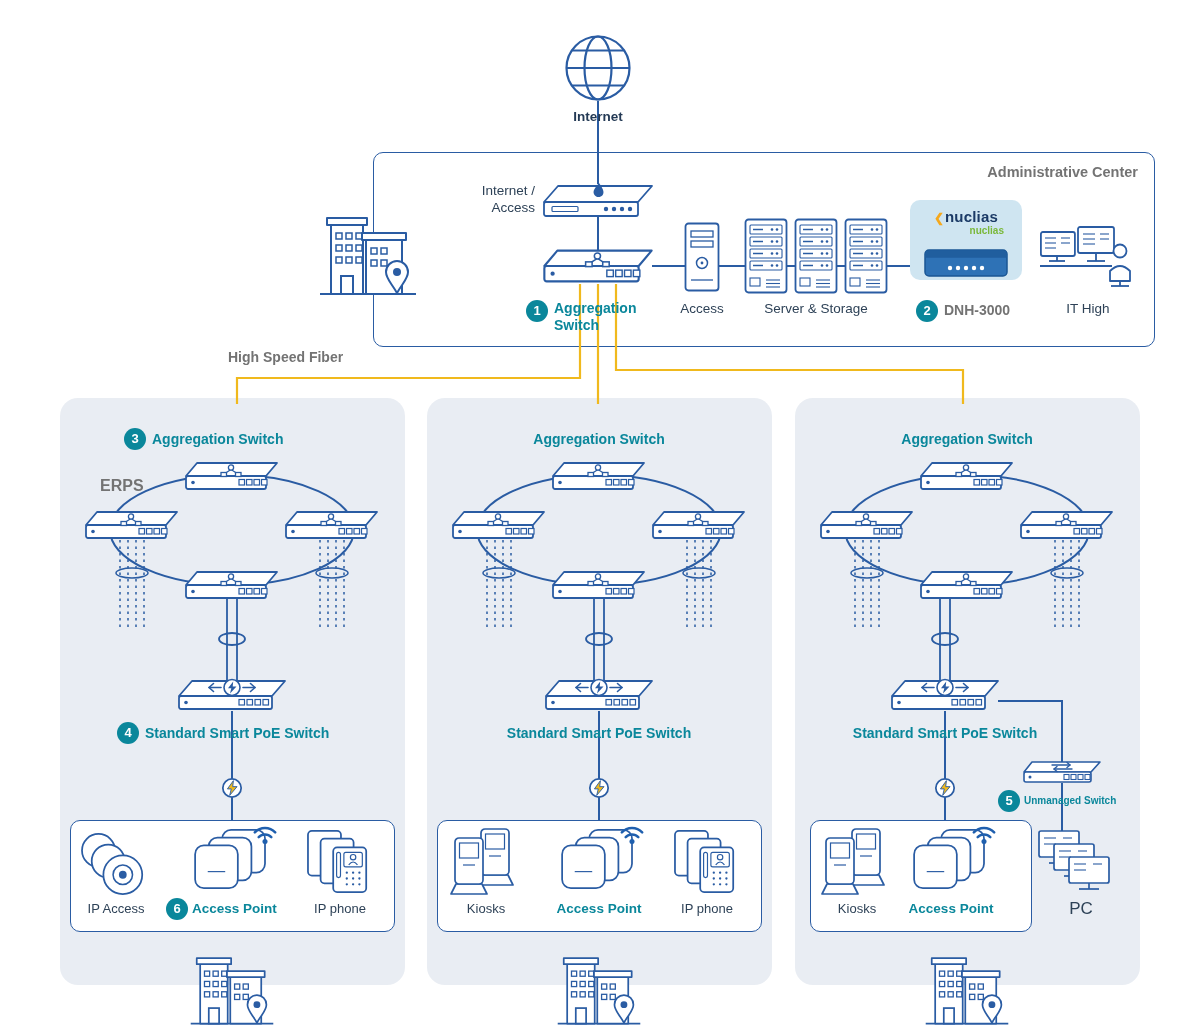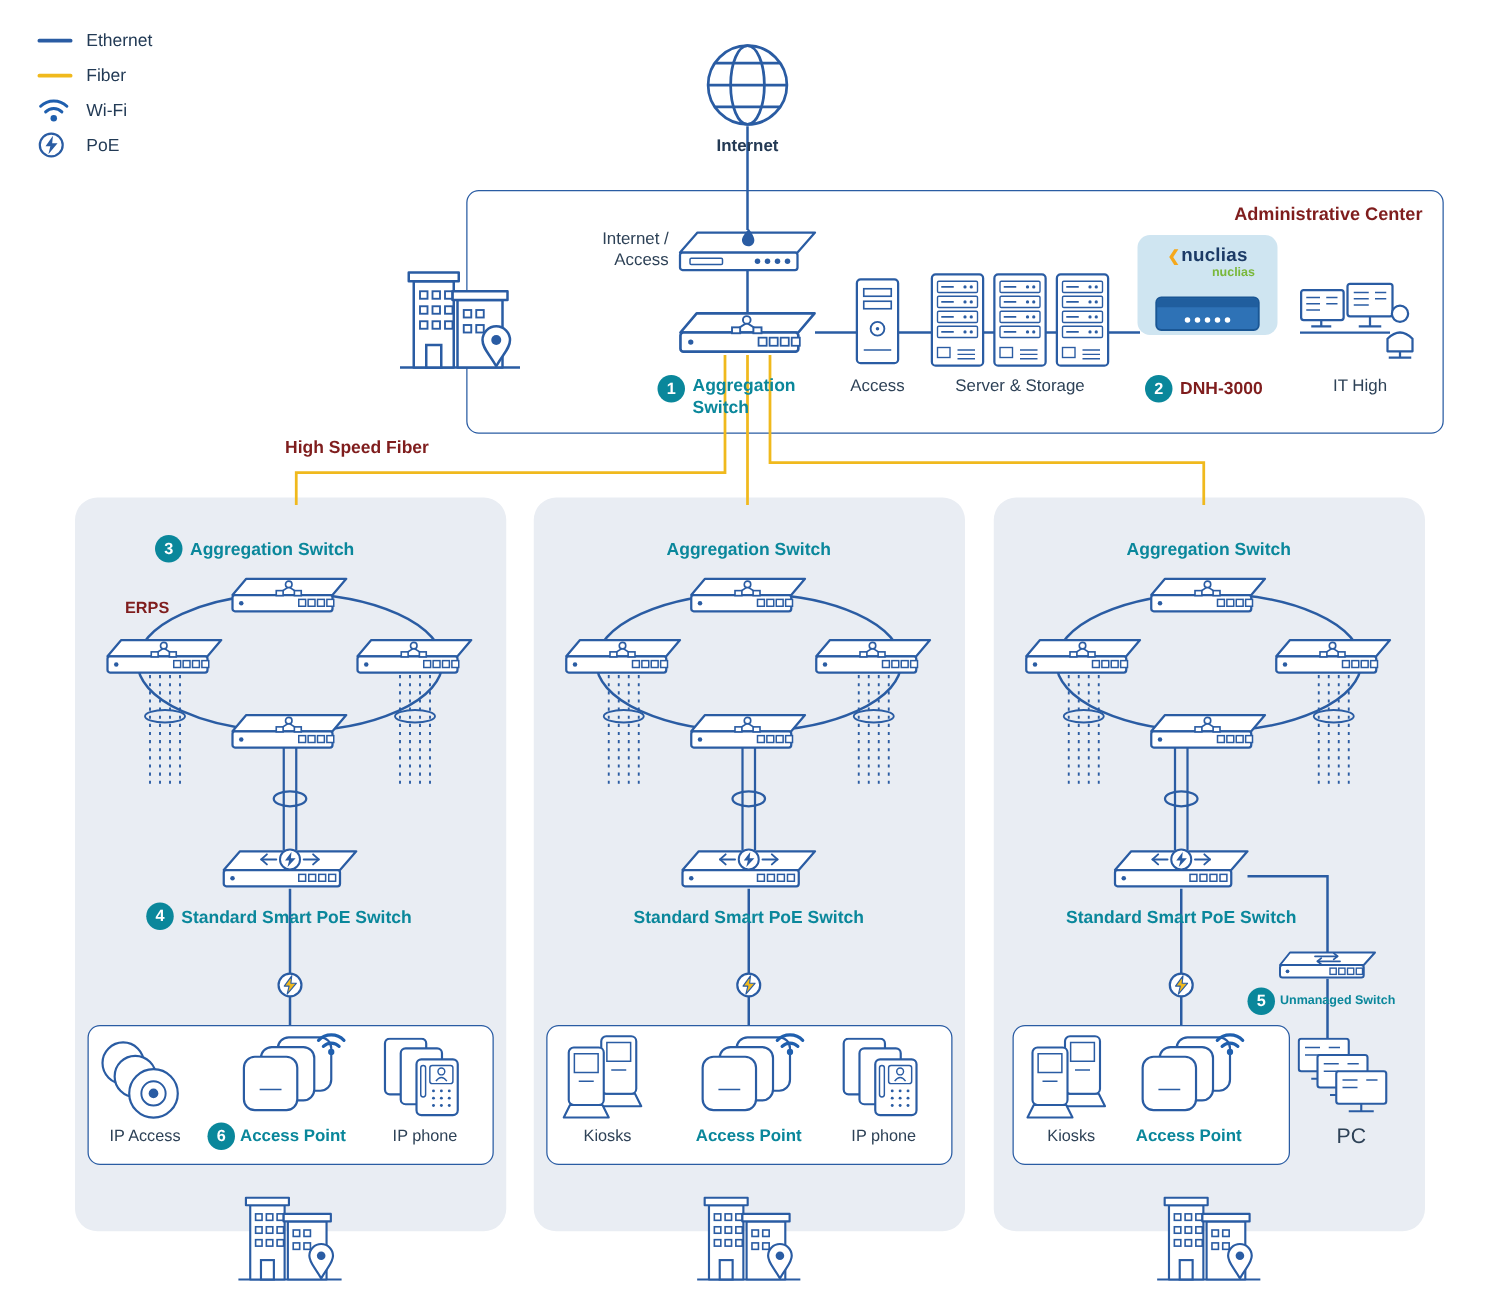--- a/index.html
+++ b/index.html
@@ -9,32 +9,32 @@
   .wires{position:absolute;left:0;top:0;z-index:1;pointer-events:none}
   .zone{position:absolute;top:398px;width:345px;height:587px;background:#e9edf3;border-radius:18px;z-index:0}
   .adminbox{position:absolute;left:373px;top:152px;width:782px;height:195px;border:1.6px solid #2a5ca3;border-radius:10px;z-index:0;box-sizing:border-box}
   .devbox{position:absolute;top:820px;height:112px;background:#fff;border:1.6px solid #2a5ca3;border-radius:10px;z-index:1;box-sizing:border-box}
   .ic{z-index:2}
   .ic svg{display:block;width:100%;height:100%}
   .lbl{z-index:3;white-space:nowrap;line-height:17px}
   .t-dark{color:#2e4257;font-size:13.5px}
   .t-teal{color:#0a879b;font-weight:700;font-size:14px}
   .t-teal-sm{color:#0a879b;font-weight:700;font-size:13.5px}
-  .t-navy{color:#7f1d1d;font-weight:700;font-size:14px}
+  .t-navy{color:#737373;font-weight:700;font-size:14px}
   .center{text-align:center}
   .right{text-align:right}
   .badge{position:absolute;z-index:3;width:22px;height:22px;border-radius:50%;background:#0a879b;color:#fff;
          font-weight:700;font-size:13px;line-height:22px;text-align:center}
   .legend{position:absolute;left:30px;top:18px;z-index:2}
   .lrow{display:flex;align-items:center;height:28px;gap:11px}
   .lswatch{width:28px;height:3px;border-radius:2px;display:inline-block;flex:0 0 28px}
   .licon{width:28px;flex:0 0 28px;display:flex;align-items:center}
   .licon svg{display:block}
   .llabel{color:#223a55;font-size:14px}
-  .nucbox{position:absolute;left:910px;top:188px;width:112px;height:80px;background:#cfe5f1;border-radius:10px;z-index:2}
+  .nucbox{position:absolute;left:910px;top:200px;width:112px;height:80px;background:#cfe5f1;border-radius:10px;z-index:2}
   .nuclogo{position:absolute;left:0;top:9px;width:112px;text-align:center;line-height:16px;white-space:nowrap}
   .chev{color:#f5a81c;font-weight:700;font-size:12px;margin-right:1px}
   .nucname{color:#1b3a66;font-weight:700;font-size:15px;letter-spacing:.2px}
   .nucsub{position:absolute;left:0;top:25px;width:94px;text-align:right;color:#7ab83a;font-size:10px;font-weight:700}
 </style>
 </head>
 <body>
 
 <div class="canvas">
 
@@ -408,46 +408,20 @@
       <ellipse cx="867" cy="573" rx="16" ry="5"></ellipse>
         <ellipse cx="1067" cy="573" rx="16" ry="5"></ellipse>
     </g>
     <g stroke="#f0b91d" stroke-width="2.2" fill="none">
       <polyline points="580,284 580,378 237,378 237,404"></polyline>
       <line x1="598" y1="284" x2="598" y2="404"></line>
       <polyline points="616,284 616,370 963,370 963,404"></polyline>
     </g>
   </svg>
 
-  <div class="legend">
-    <div class="lrow">
-      <span class="lswatch" style="background:#2a5ca3"></span>
-      <span class="llabel">Ethernet</span>
-    </div>
-    <div class="lrow">
-      <span class="lswatch" style="background:#f0b91d"></span>
-      <span class="llabel">Fiber</span>
-    </div>
-    <div class="lrow">
-      <span class="licon">
-          <svg width="26" height="20">
-            <use href="#sym-wifi"></use>
-          </svg>
-        </span>
-      <span class="llabel">Wi-Fi</span>
-    </div>
-    <div class="lrow">
-      <span class="licon">
-          <svg width="22" height="22">
-            <use href="#sym-boltN"></use>
-          </svg>
-        </span>
-      <span class="llabel">PoE</span>
-    </div>
-  </div>
 
   <div class="ic abs" style="left:563px;top:33px;width:70px;height:70px">
       <svg>
         <use href="#sym-globe"></use>
       </svg>
     </div>
   <div class="lbl abs t-dark center" style="left:558px;top:108px;width:80px;font-weight:bold;color:#243a55">Internet</div>
 
   <div class="lbl abs t-navy right" style="left:938px;top:164px;width:200px;font-size:14.5px">Administrative Center</div>
 
@@ -520,21 +494,21 @@
       <svg>
         <use href="#sym-itroom"></use>
       </svg>
     </div>
   <div class="lbl abs t-dark center" style="left:1050px;top:300px;width:76px">IT High</div>
 
   <div class="lbl abs t-navy" style="left:228px;top:349px">High Speed Fiber</div>
 
   <div class="badge" style="left:124px;top:428px">3</div>
   <div class="lbl abs t-teal" style="left:152px;top:431px">Aggregation Switch</div>
-  <div class="lbl abs t-navy" style="left:100px;top:477px;font-size:13px">ERPS</div>
+  <div class="lbl abs t-navy" style="left:100px;top:477px;font-size:16px">ERPS</div>
 
   <div class="ic abs" style="left:184px;top:461px;width:95px;height:30px">
       <svg>
         <use href="#sym-switch"></use>
       </svg>
     </div>
   <div class="ic abs" style="left:84px;top:510px;width:95px;height:30px">
       <svg>
         <use href="#sym-switch"></use>
       </svg>

